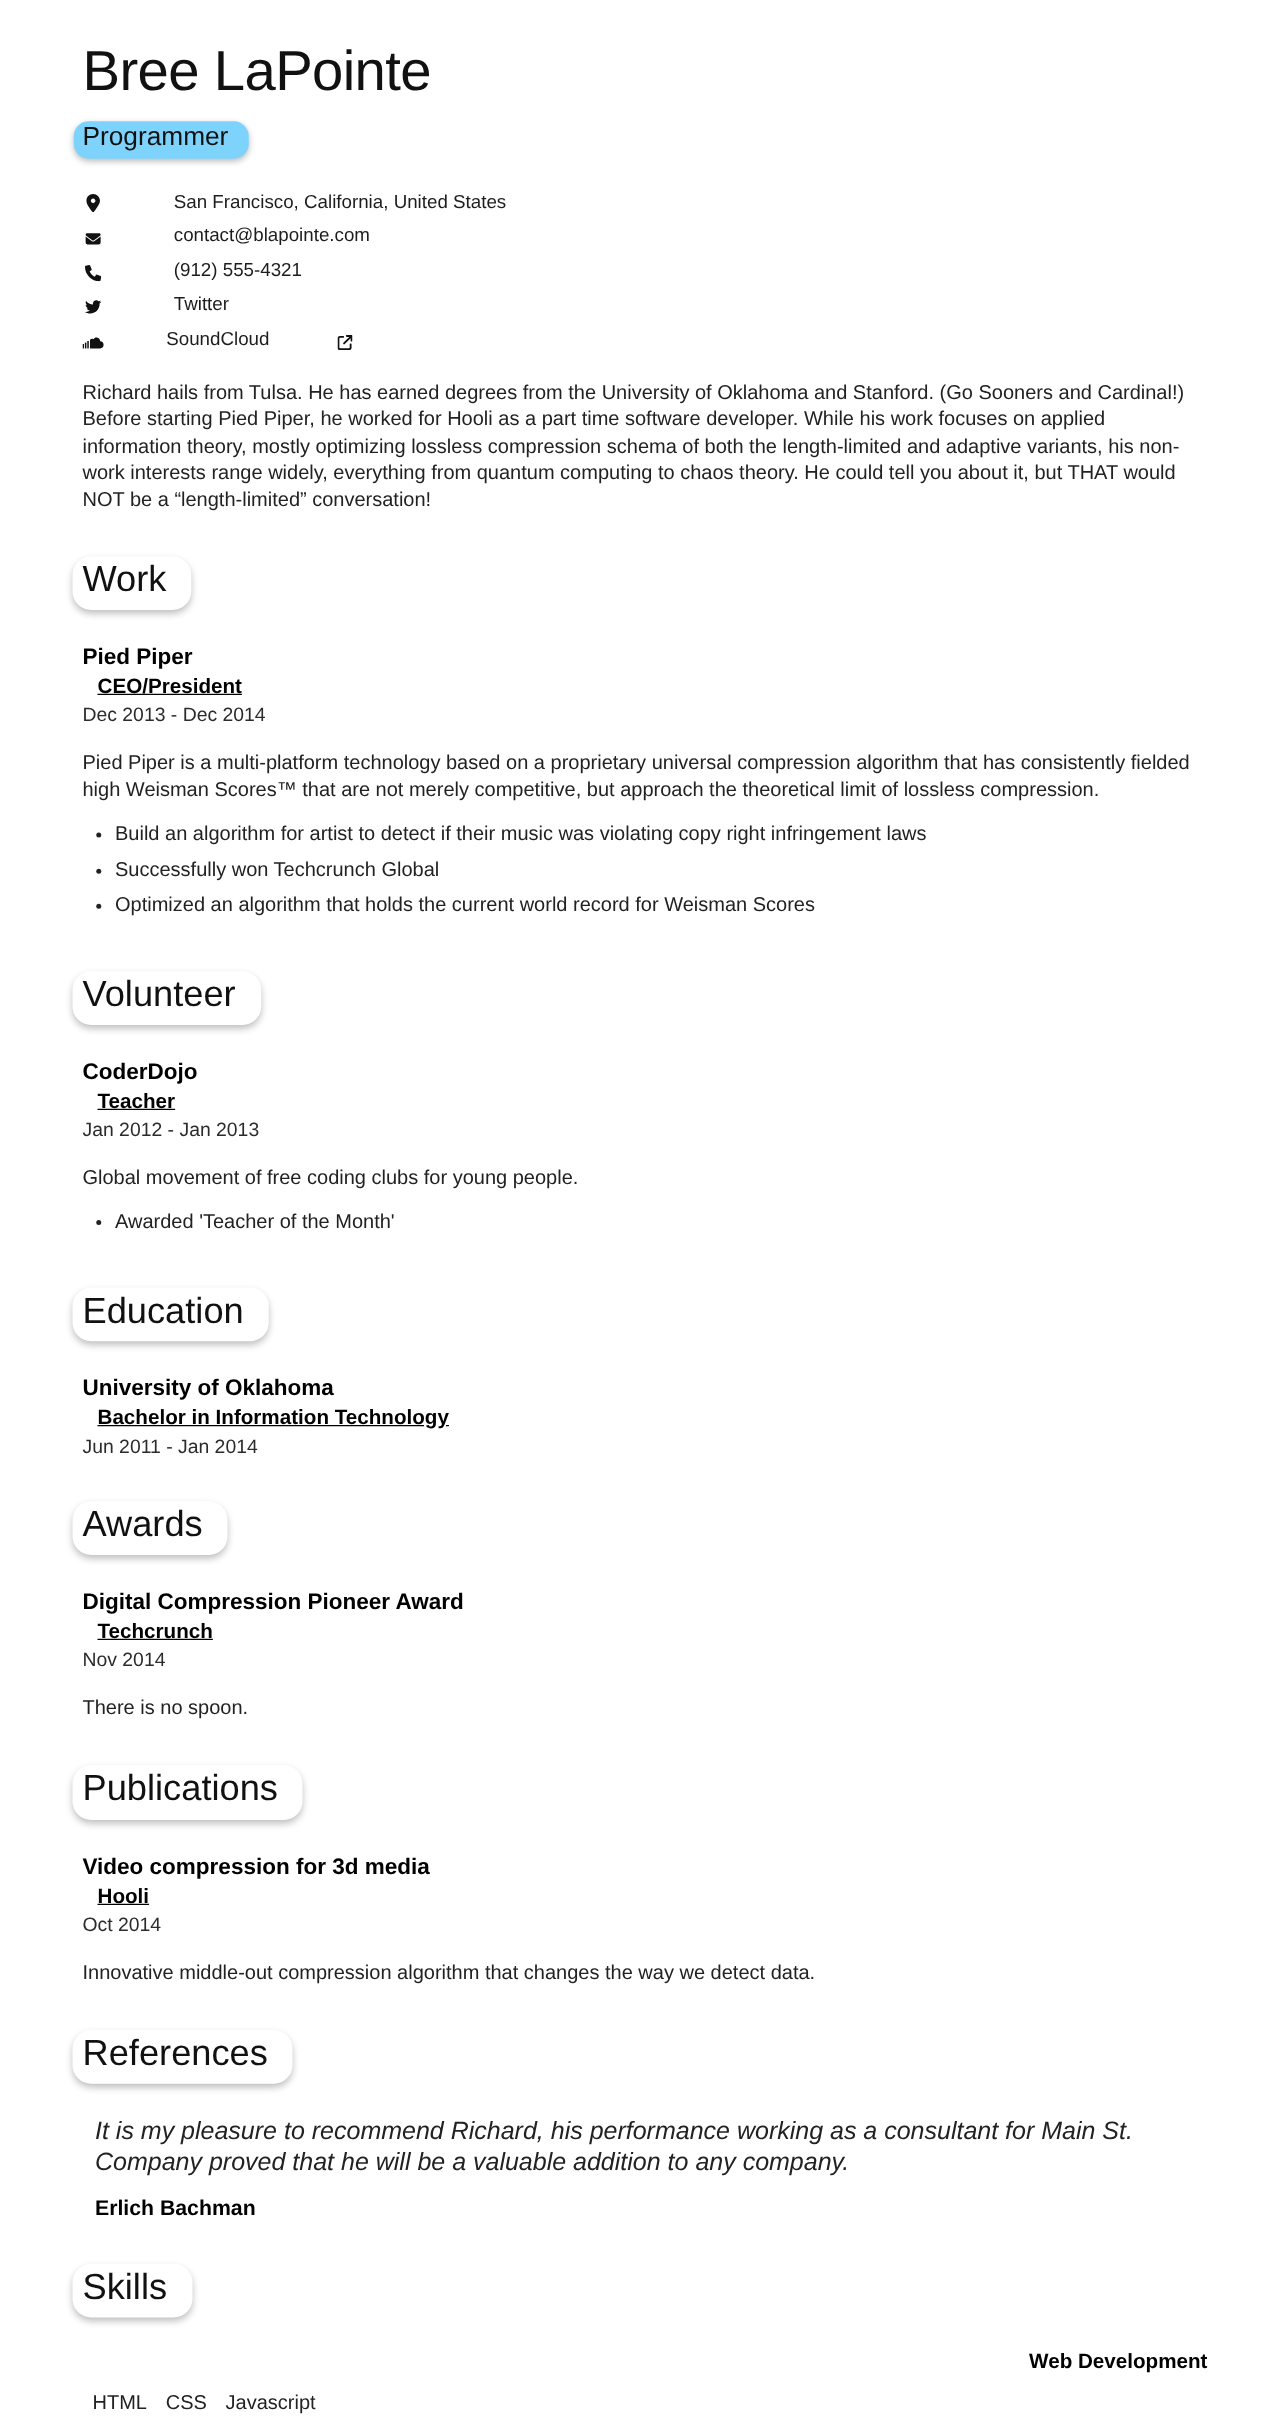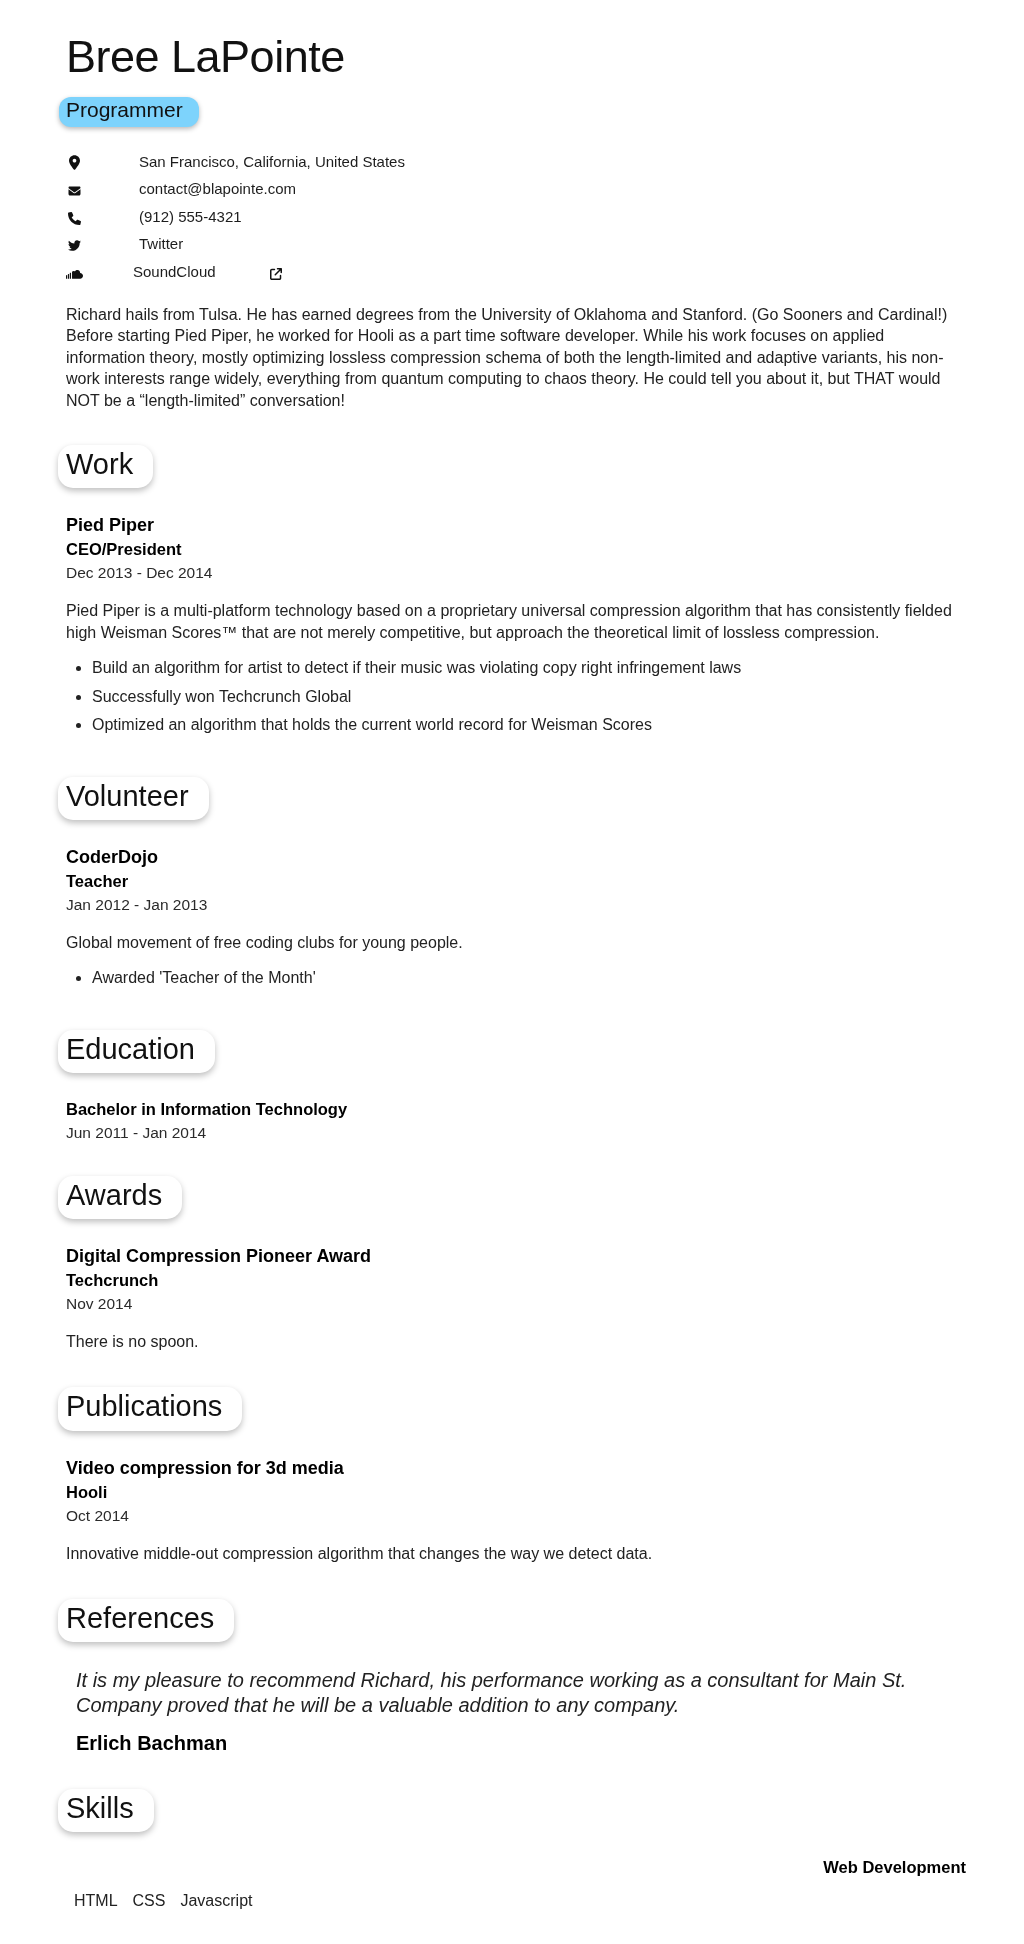--- a/index.html
+++ b/index.html
@@ -59,38 +59,38 @@
     line-height:1.15;
     padding:3px 20px 7px 8px;
     margin:34px 0 0 -8px;
     border-radius:15px;
     box-shadow:0 3px 6px rgba(0,0,0,0.25);
     background:#fff;
   }
 
   .entry { margin-top:27px; }
   .entry-name { font-size:18px; font-weight:700; margin:0; color:#000; }
-  .entry-pos  { font-size:16.5px; font-weight:700; margin:4px 0 0; color:#000; }
+  .entry-pos  { font-size:16.5px; font-weight:700; margin:4px 12px 0; color:#000;text-decoration:underline; }
   .entry-date { font-size:15.5px; font-weight:400; margin:5px 0 0; color:#2b2b2b; }
   .entry-sum  { font-size:16px; line-height:22px; margin:18px 0 0; max-width:915px; color:#222; }
 
   .highlights { margin:13px 0 0; padding-left:26px; font-size:16px; color:#222; }
   .highlights li { margin-bottom:7.5px; line-height:21px; }
   .highlights li::marker { color:#222; }
 
   
   .ref-quote {
     font-style:italic;
     font-size:20px;
     line-height:25px;
     margin:26px 0 0 10px;
     max-width:885px;
     color:#222;
   }
-  .ref-name { font-size:20px; font-weight:700; margin:14px 0 0 10px; color:#000; }
+  .ref-name { font-size:17px; font-weight:700; margin:14px 0 0 10px; color:#000; }
 
   
   .kw-group-name { font-size:16.5px; font-weight:700; margin:26px 0 0; color:#000;text-align:right; }
   .kw-row { display:flex; gap:15px; margin:15px 0 0 8px; font-size:16px; color:#222; }
 </style>
 </head>
 <body>
 
 <div class="page">
 
@@ -176,20 +176,21 @@
       <p class="entry-sum">Global movement of free coding clubs for young people.</p>
       <ul class="highlights">
         <li>Awarded 'Teacher of the Month'</li>
       </ul>
     </div>
   </section>
 
   <section>
     <h2 class="sec-title">Education</h2>
     <div class="entry">
+      <h3 class="entry-name">University of Oklahoma</h3>
       <div class="entry-pos">Bachelor in Information Technology</div>
       <div class="entry-date">Jun 2011 - Jan 2014</div>
     </div>
   </section>
 
   <section>
     <h2 class="sec-title">Awards</h2>
     <div class="entry">
       <h3 class="entry-name">Digital Compression Pioneer Award</h3>
       <div class="entry-pos">Techcrunch</div>

